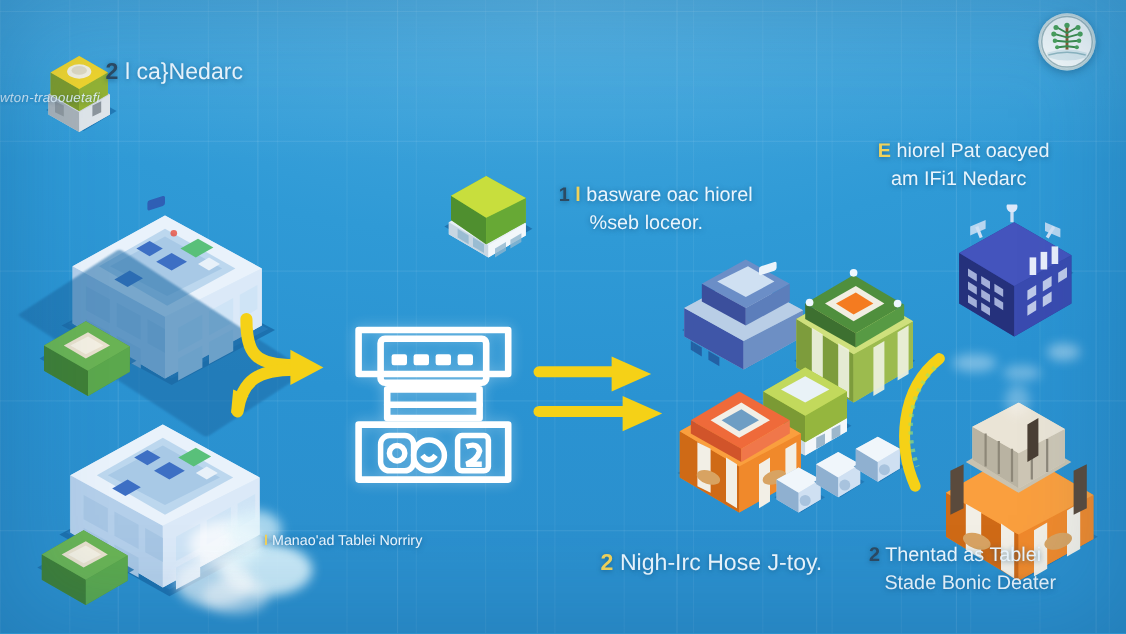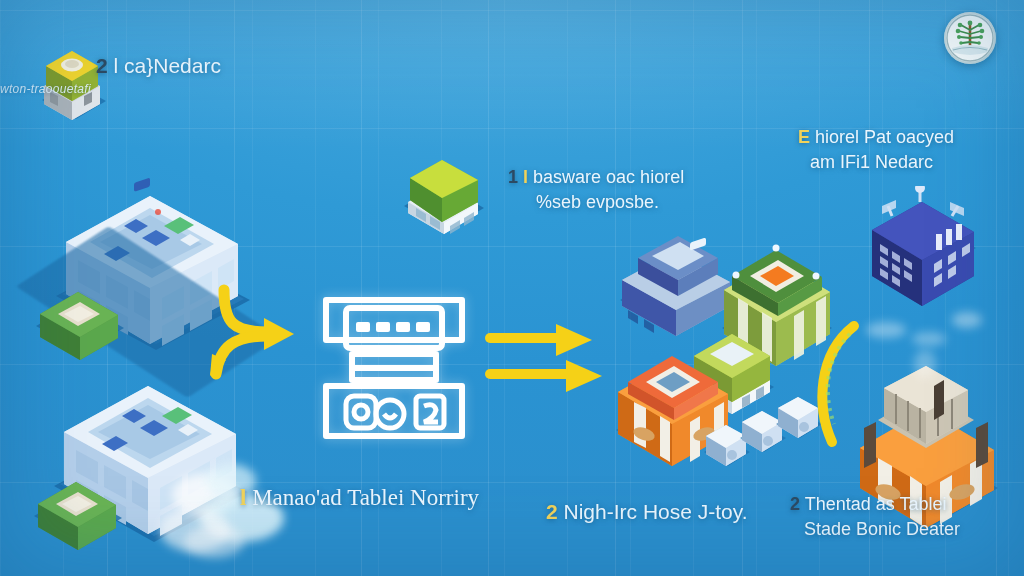--- a/index.html
+++ b/index.html
@@ -56,21 +56,21 @@
   .note .tick{color:#f0d25a;font-weight:bold;}
   .note .ln{display:block;}
 
   #note-legend{left:96px;top:52px;font-size:21px;}
   #note-tools{left:244px;top:160px;font-size:19px;width:280px;}
   #note-tools .l2{display:block;margin-left:48px;margin-top:34px;}
   #note-center-top{left:508px;top:125px;font-size:18px;width:270px;margin-top:40px;}
   #note-center-top .l2{display:block;margin-left:28px;}
   #note-right-top{left:798px;top:125px;font-size:18px;width:230px;}
   #note-right-top .l2{display:block;margin-left:12px;}
-  #note-bottom-left{left:240px;top:482px;font-size:23px;width:290px;font-family:Liberation Serif, serif;}
+  #note-bottom-left{left:240px;top:482px;font-size:13px;width:290px;}
   #note-bottom-left .l2{display:block;margin-left:72px;}
   #note-bottom-mid{left:546px;top:498px;font-size:21px;width:250px;}
   #note-bottom-right{left:790px;top:492px;font-size:18px;width:240px;}
   #note-bottom-right .l2{display:block;margin-left:14px;}
 
   
   .art{position:absolute;}
 
   .slab{position:absolute;transform:rotate(45deg) skew(-12deg,-12deg);
         border-radius:3px;opacity:.55;background:#1f6ea8;filter:blur(1px);}
@@ -526,21 +526,21 @@
   <div class="note" id="note-legend">
     <span class="num">2</span>
     <span>l ca}Nedarc</span>
   </div>
 
 
   <div class="note" id="note-center-top">
     <span class="num">1</span>
     <span class="tick">l</span>
     <span>basware oac hiorel</span>
-    <span class="l2">%seb evposbe.</span>
+    <span class="l2">%seb loceor.</span>
   </div>
 
   <div class="note" id="note-right-top">
     <span class="tick">E</span>
     <span>hiorel Pat oacyed</span>
     <span class="l2">am IFi1 Nedarc</span>
   </div>
 
   <div class="note" id="note-bottom-left">
     <span class="tick">l</span>

